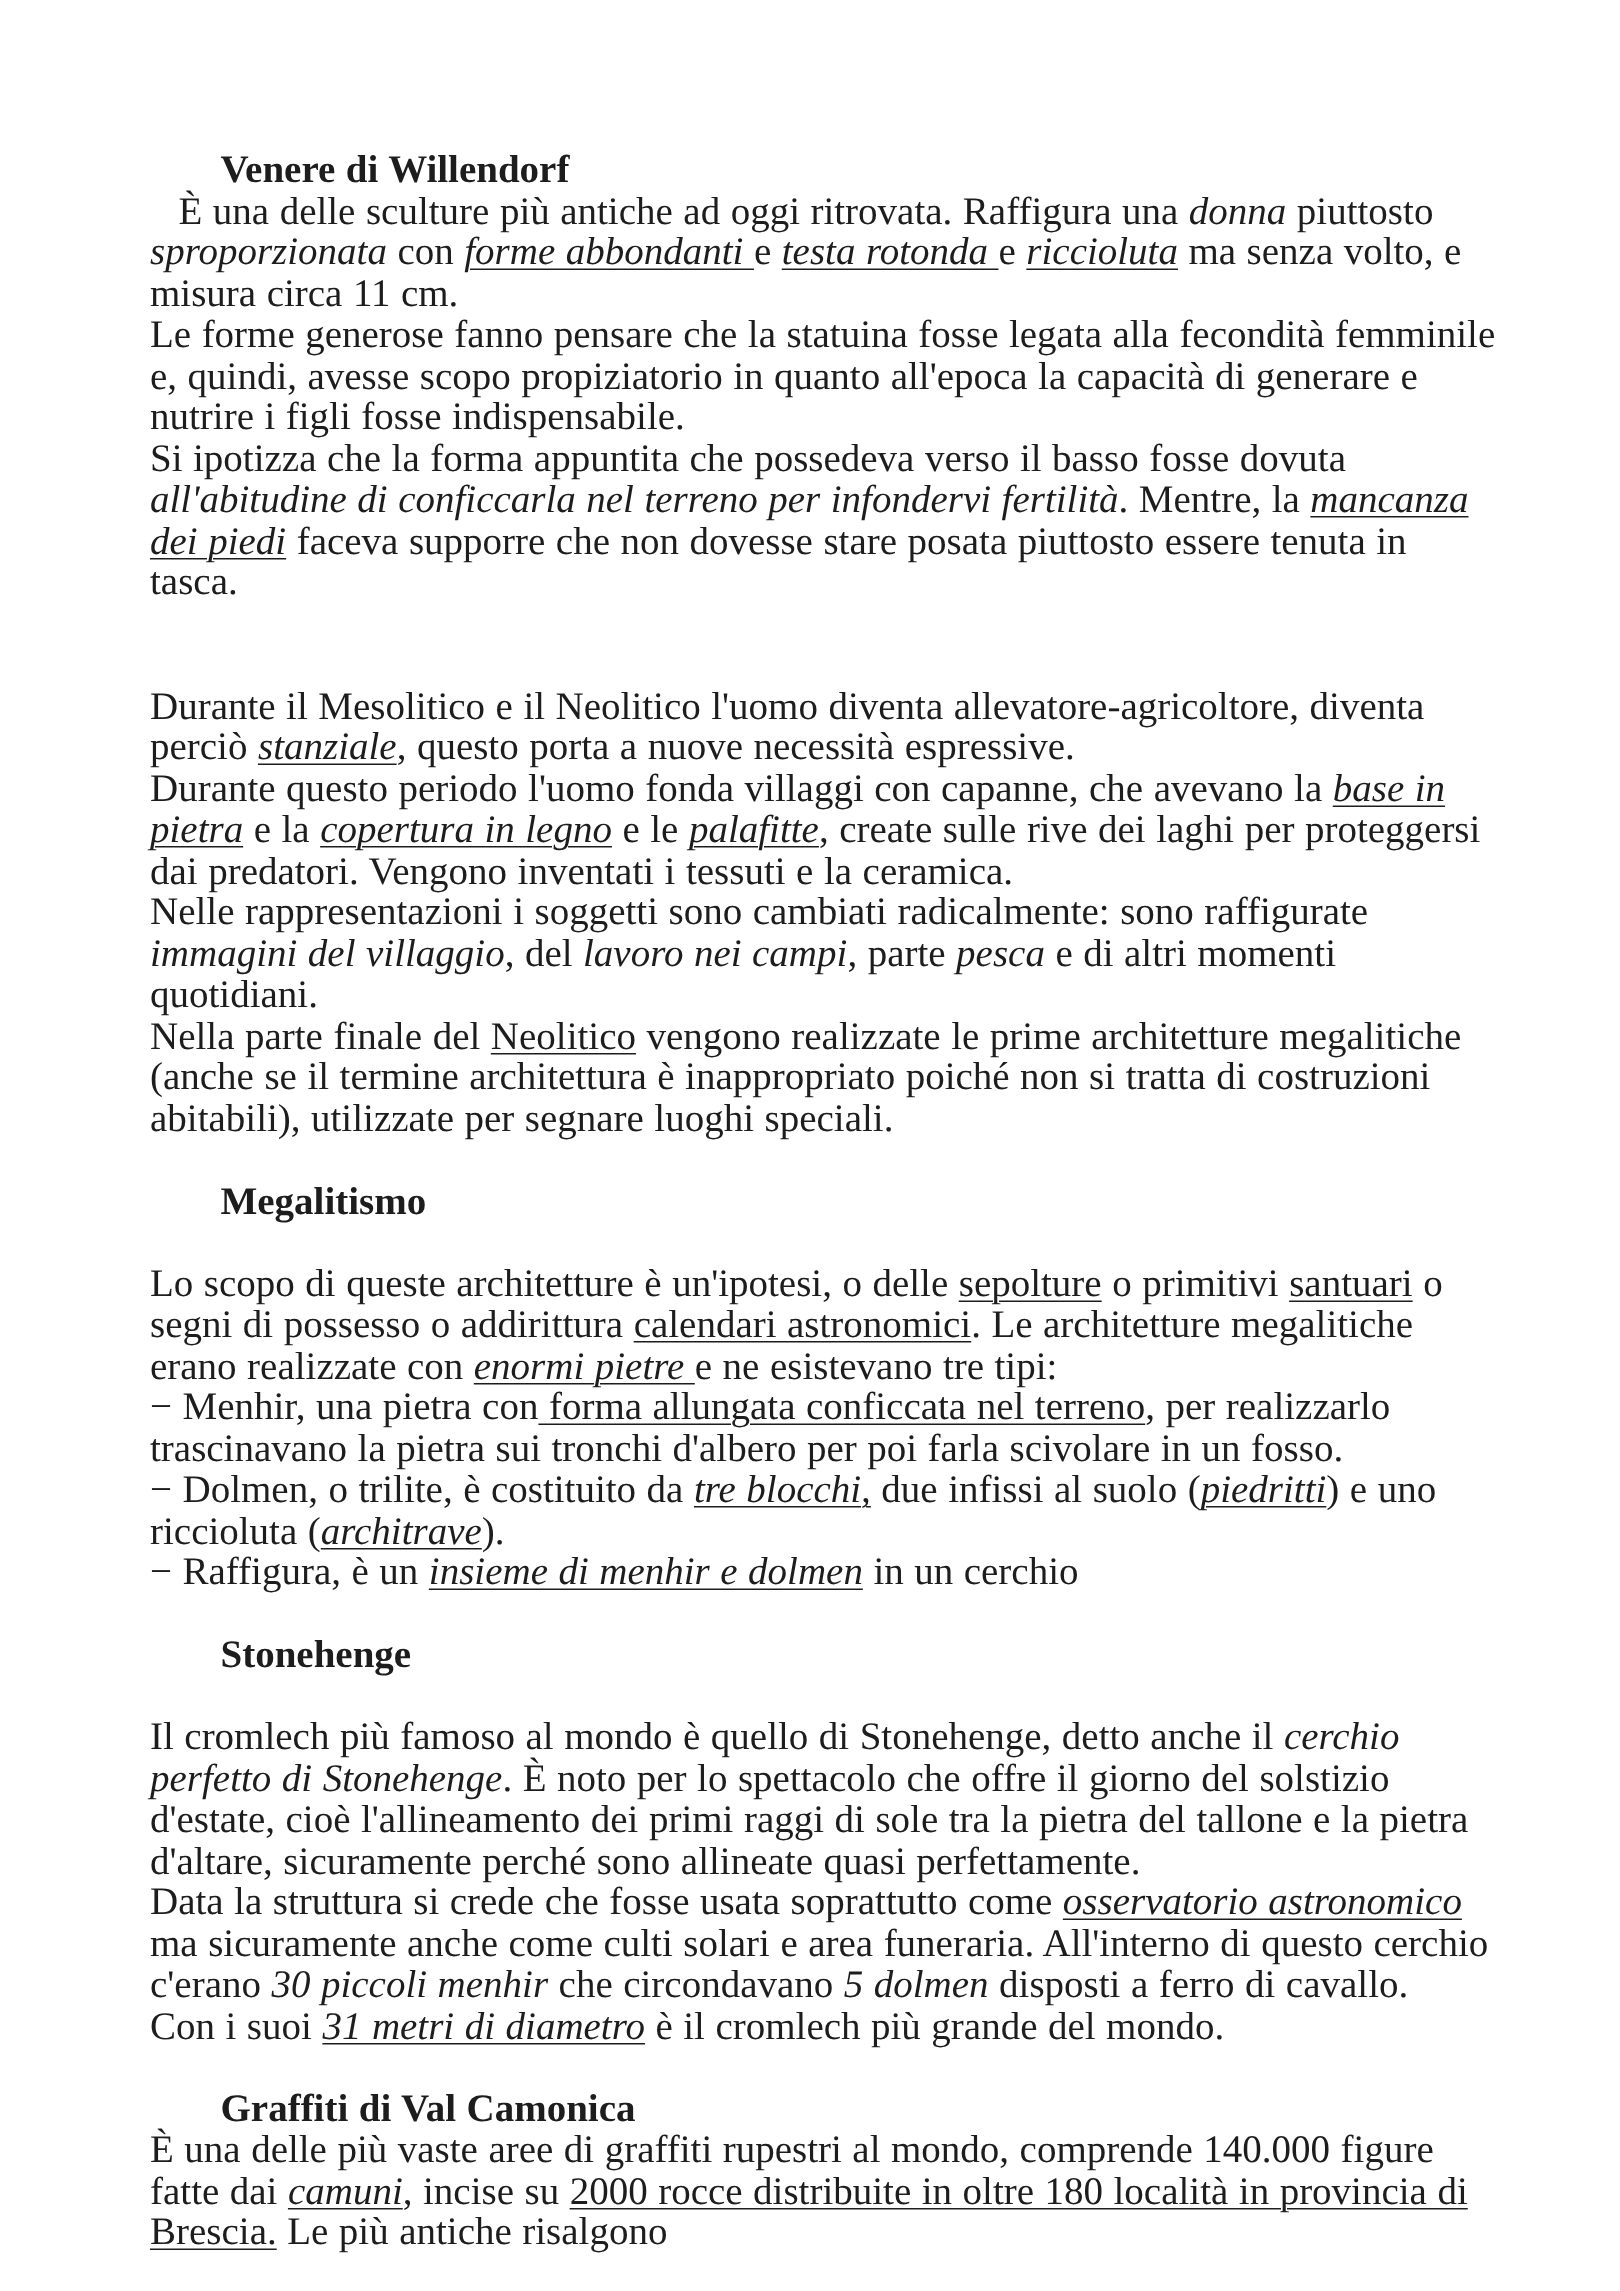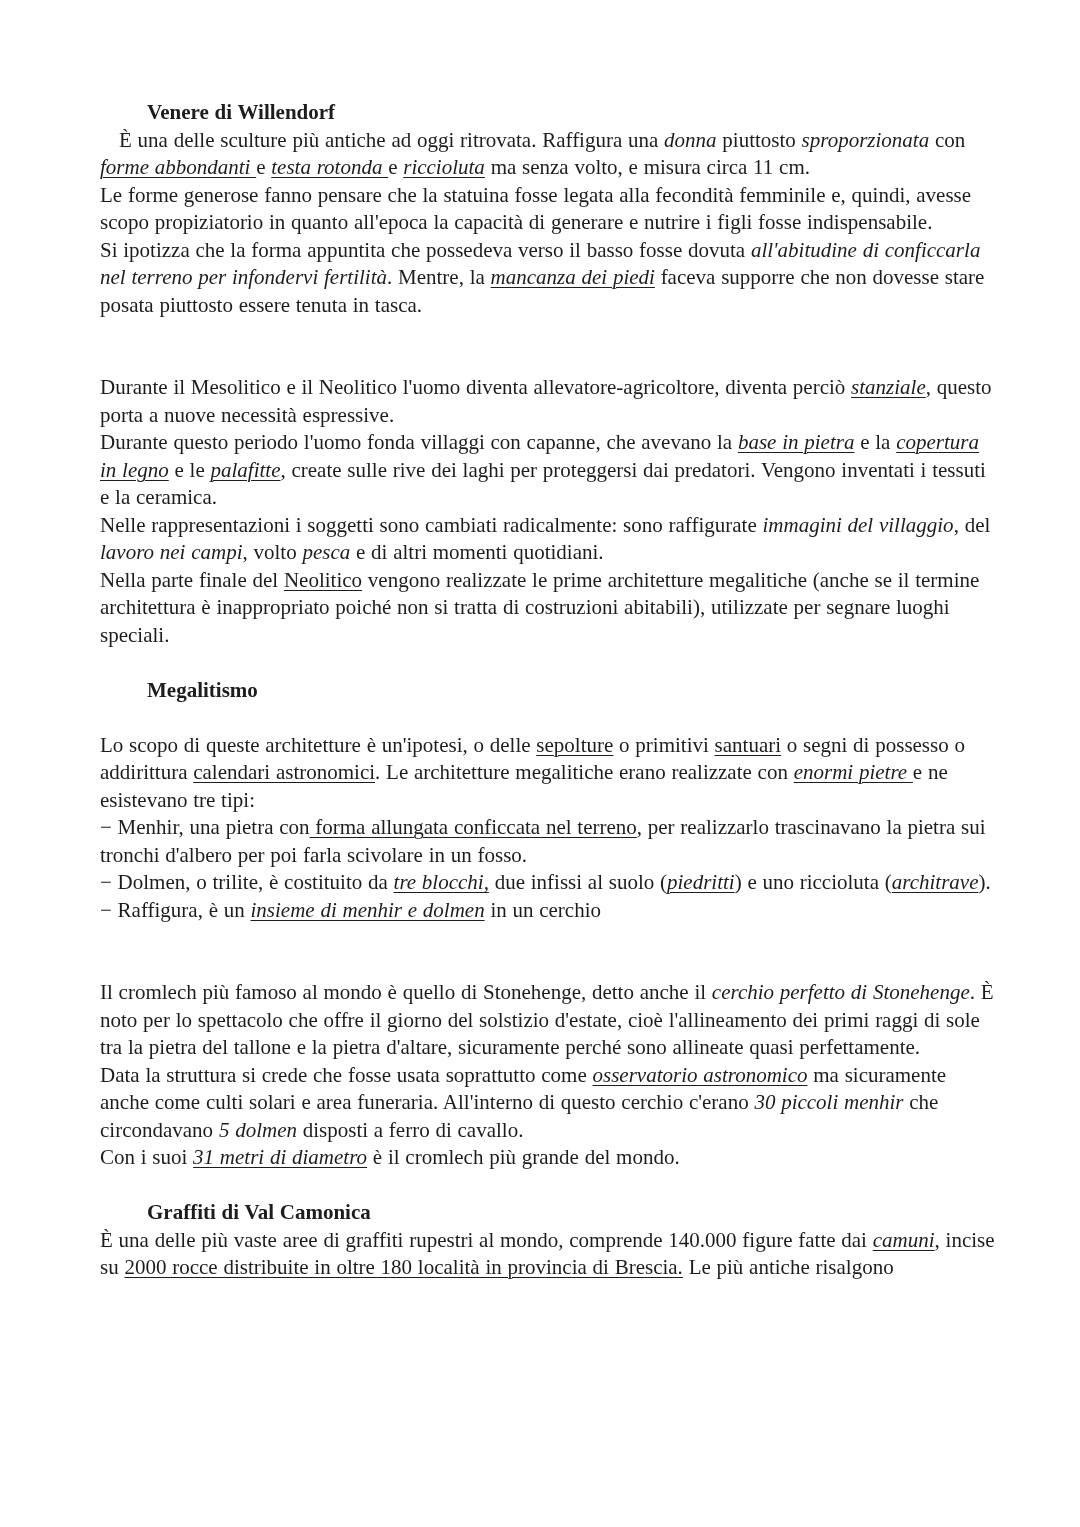--- a/index.html
+++ b/index.html
@@ -13,21 +13,21 @@
     height: 1527px;
     background: #ffffff;
     overflow: hidden;
     font-family: "Liberation Serif", "DejaVu Serif", serif;
   }
   .content {
     position: absolute;
     left: 100px;
     top: 99px;
     width: 900px;
-    font-size: 21px;
+    font-size: 26px;
     line-height: 27.5px;
     color: #1d1d1d;
     word-spacing: 0.5px;
   }
   .heading-sub {
     font-weight: bold;
     padding-left: 47px;
   }
   .heading-main {
     font-weight: bold;
@@ -49,30 +49,31 @@
 <div class="page" style="background: rgb(255, 255, 255);">
   <div class="content" style="color: rgb(29, 29, 29);">
       <div class="heading-sub"><span>Venere di Willendorf</span></div>
       <div class="paragraph indent-first"><span class="">È una delle sculture più antiche ad oggi ritrovata. Raffigura una </span><span class="i">donna</span><span class=""> piuttosto </span><span class="i">sproporzionata</span><span class=""> con </span><span class="i u">forme abbondanti </span><span class="">e </span><span class="i u">testa rotonda </span><span class="">e </span><span class="i u">riccioluta</span><span class=""> ma senza volto, e misura circa 11 cm.</span></div>
       <div class="paragraph"><span class="">Le forme generose fanno pensare che la statuina fosse legata alla </span><span class="b">fecondità femminile</span><span class=""> e, quindi, avesse scopo propiziatorio in quanto all'epoca la capacità di generare e nutrire i figli fosse indispensabile.</span></div>
       <div class="paragraph"><span class="">Si ipotizza che la </span><span class="b">forma appuntita</span><span class=""> che possedeva verso il basso fosse dovuta </span><span class="i">all'abitudine di conficcarla nel terreno per infondervi fertilità</span><span class="">. Mentre, la </span><span class="i u">mancanza dei piedi</span><span class=""> faceva supporre che non dovesse stare posata piuttosto essere tenuta in tasca.</span></div>
       <div class="spacer"></div>
       <div class="spacer"></div>
       <div class="paragraph"><span class="">Durante il Mesolitico e il Neolitico l'uomo diventa </span><span class="b">allevatore-agricoltore</span><span class="">, diventa perciò </span><span class="i u">stanziale</span><span class="">, questo porta a nuove necessità espressive.</span></div>
       <div class="paragraph"><span class="">Durante questo periodo l'uomo </span><span class="b">fonda villaggi con capanne</span><span class="">, che avevano la </span><span class="i u">base in pietra</span><span class=""> e la </span><span class="i u">copertura in legno</span><span class=""> e le </span><span class="i u">palafitte</span><span class="">, create sulle rive dei laghi per proteggersi dai predatori. Vengono inventati i </span><span class="b">tessuti</span><span class=""> e la </span><span class="b">ceramica</span><span class="">.</span></div>
-      <div class="paragraph"><span class="">Nelle rappresentazioni i soggetti sono cambiati radicalmente: sono raffigurate </span><span class="i">immagini del villaggio</span><span class="">, del </span><span class="i">lavoro nei campi</span><span class="">, volto </span><span class="i">pesca</span><span class=""> e di altri momenti quotidiani.</span></div>
+      <div class="paragraph"><span class="">Nelle rappresentazioni i soggetti sono cambiati radicalmente: sono raffigurate </span><span class="i">immagini del villaggio</span><span class="">, del </span><span class="i">lavoro nei campi</span><span class="">, parte </span><span class="i">pesca</span><span class=""> e di altri momenti quotidiani.</span></div>
       <div class="paragraph"><span class="">Nella parte finale del </span><span class="u">Neolitico</span><span class=""> vengono realizzate le prime </span><span class="b">architetture megalitiche</span><span class=""> (anche se il termine architettura è inappropriato poiché non si tratta di costruzioni abitabili), utilizzate per segnare luoghi speciali.</span></div>
       <div class="spacer"></div>
       <div class="heading-sub"><span>Megalitismo</span></div>
       <div class="spacer"></div>
       <div class="paragraph"><span class="">Lo scopo di queste architetture è un'ipotesi, o delle </span><span class="u">sepolture</span><span class=""> o primitivi </span><span class="u">santuari</span><span class=""> o segni di possesso o addirittura </span><span class="u">calendari astronomici</span><span class="">. Le architetture megalitiche erano realizzate con </span><span class="i u">enormi pietre </span><span class="">e ne esistevano tre tipi:</span></div>
       <div class="paragraph"><span class="">− </span><span class="b">Menhir</span><span class="">, una pietra con</span><span class="u"> forma allungata conficcata nel terreno</span><span class="">, per realizzarlo trascinavano la pietra sui tronchi d'albero per poi farla scivolare in un fosso.</span></div>
       <div class="paragraph"><span class="">− </span><span class="b">Dolmen</span><span class="">, o trilite, è costituito da </span><span class="i u">tre blocchi,</span><span class=""> due infissi al suolo (</span><span class="i u">piedritti</span><span class="">) e uno riccioluta (</span><span class="i u">architrave</span><span class="">).</span></div>
       <div class="paragraph"><span class="">− </span><span class="b">Raffigura</span><span class="">, è un </span><span class="i u">insieme di menhir e dolmen</span><span class=""> in un cerchio</span></div>
       <div class="spacer"></div>
+      <div class="heading-sub"><span>Stonehenge</span></div>
       <div class="spacer"></div>
       <div class="paragraph"><span class="">Il cromlech più famoso al mondo è quello di Stonehenge, detto anche il </span><span class="b i">cerchio perfetto di Stonehenge</span><span class="">. È noto per lo spettacolo che offre il giorno del solstizio d'estate, cioè l'allineamento dei primi raggi di sole tra la pietra del tallone e la pietra d'altare, sicuramente perché sono allineate quasi perfettamente.</span></div>
       <div class="paragraph"><span class="">Data la struttura si crede che fosse usata soprattutto come </span><span class="i u">osservatorio astronomico</span><span class=""> ma sicuramente anche come </span><span class="b">culti solari e area funeraria</span><span class="">. All'interno di questo cerchio c'erano </span><span class="i">30 piccoli menhir</span><span class=""> che circondavano </span><span class="i">5 dolmen</span><span class=""> disposti a ferro di cavallo.</span></div>
       <div class="paragraph"><span class="">Con i suoi </span><span class="i u">31 metri di diametro</span><span class=""> è il cromlech più grande del mondo.</span></div>
       <div class="spacer"></div>
       <div class="heading-sub"><span>Graffiti di Val Camonica</span></div>
       <div class="paragraph"><span class="">È una delle più vaste aree di graffiti rupestri al mondo, comprende </span><span class="b">140.000 figure</span><span class=""> fatte dai </span><span class="i u">camuni</span><span class="">, incise su </span><span class="u">2000 rocce distribuite in oltre 180 località in provincia di Brescia.</span><span class=""> Le più antiche risalgono</span></div>
     </div>
 </div>
 

